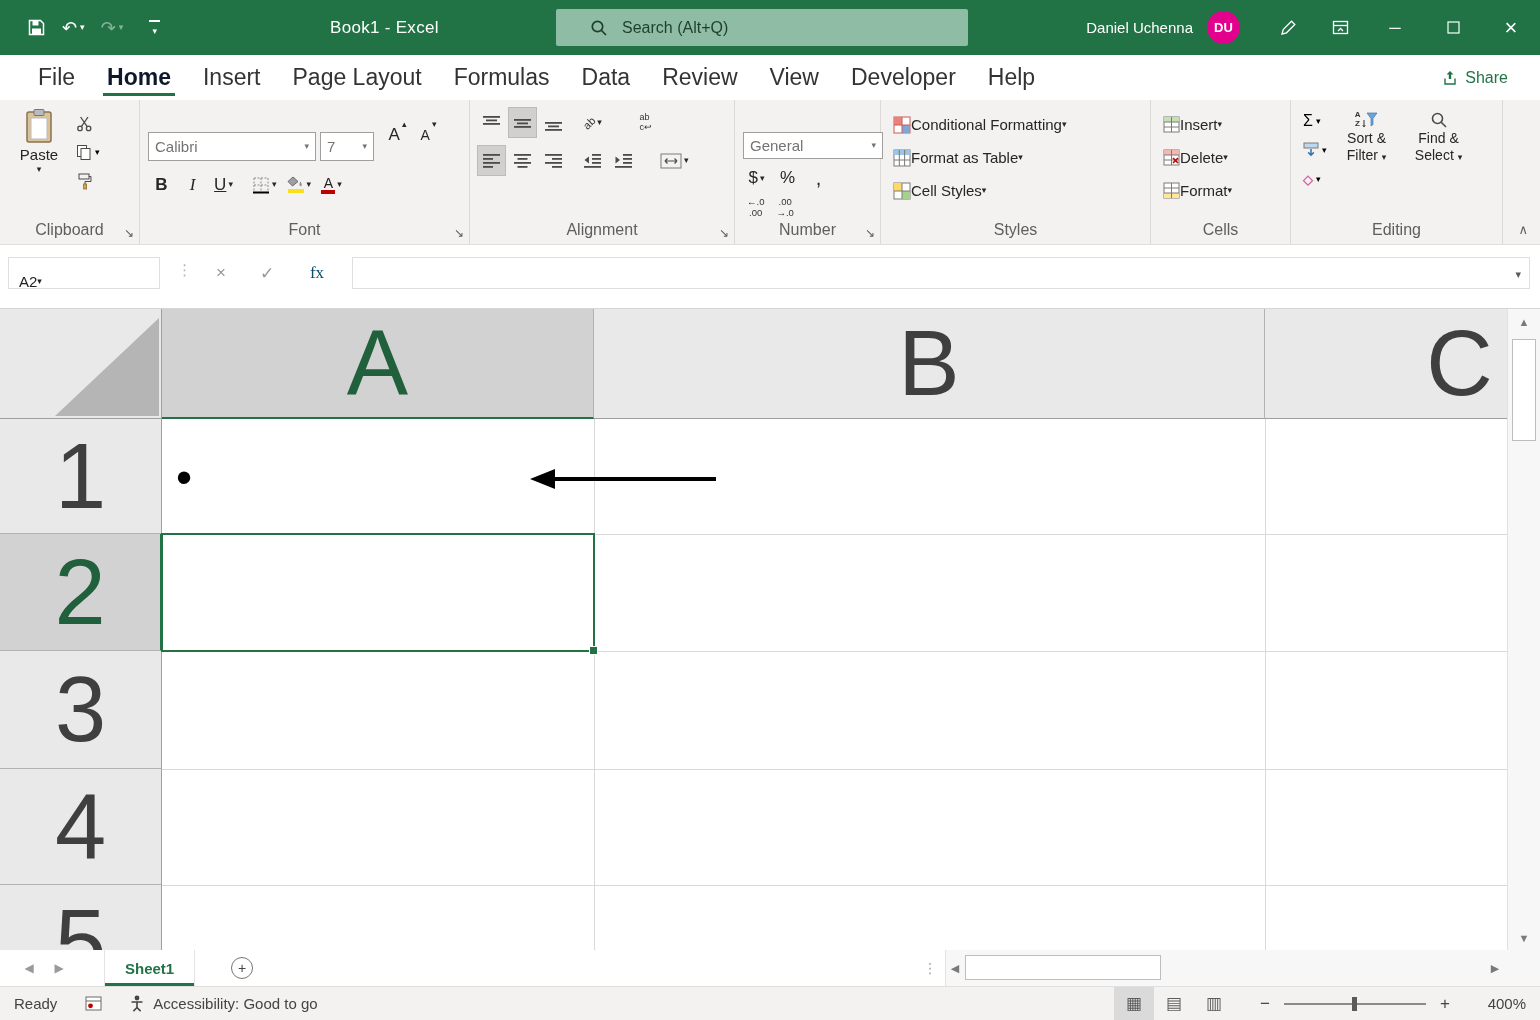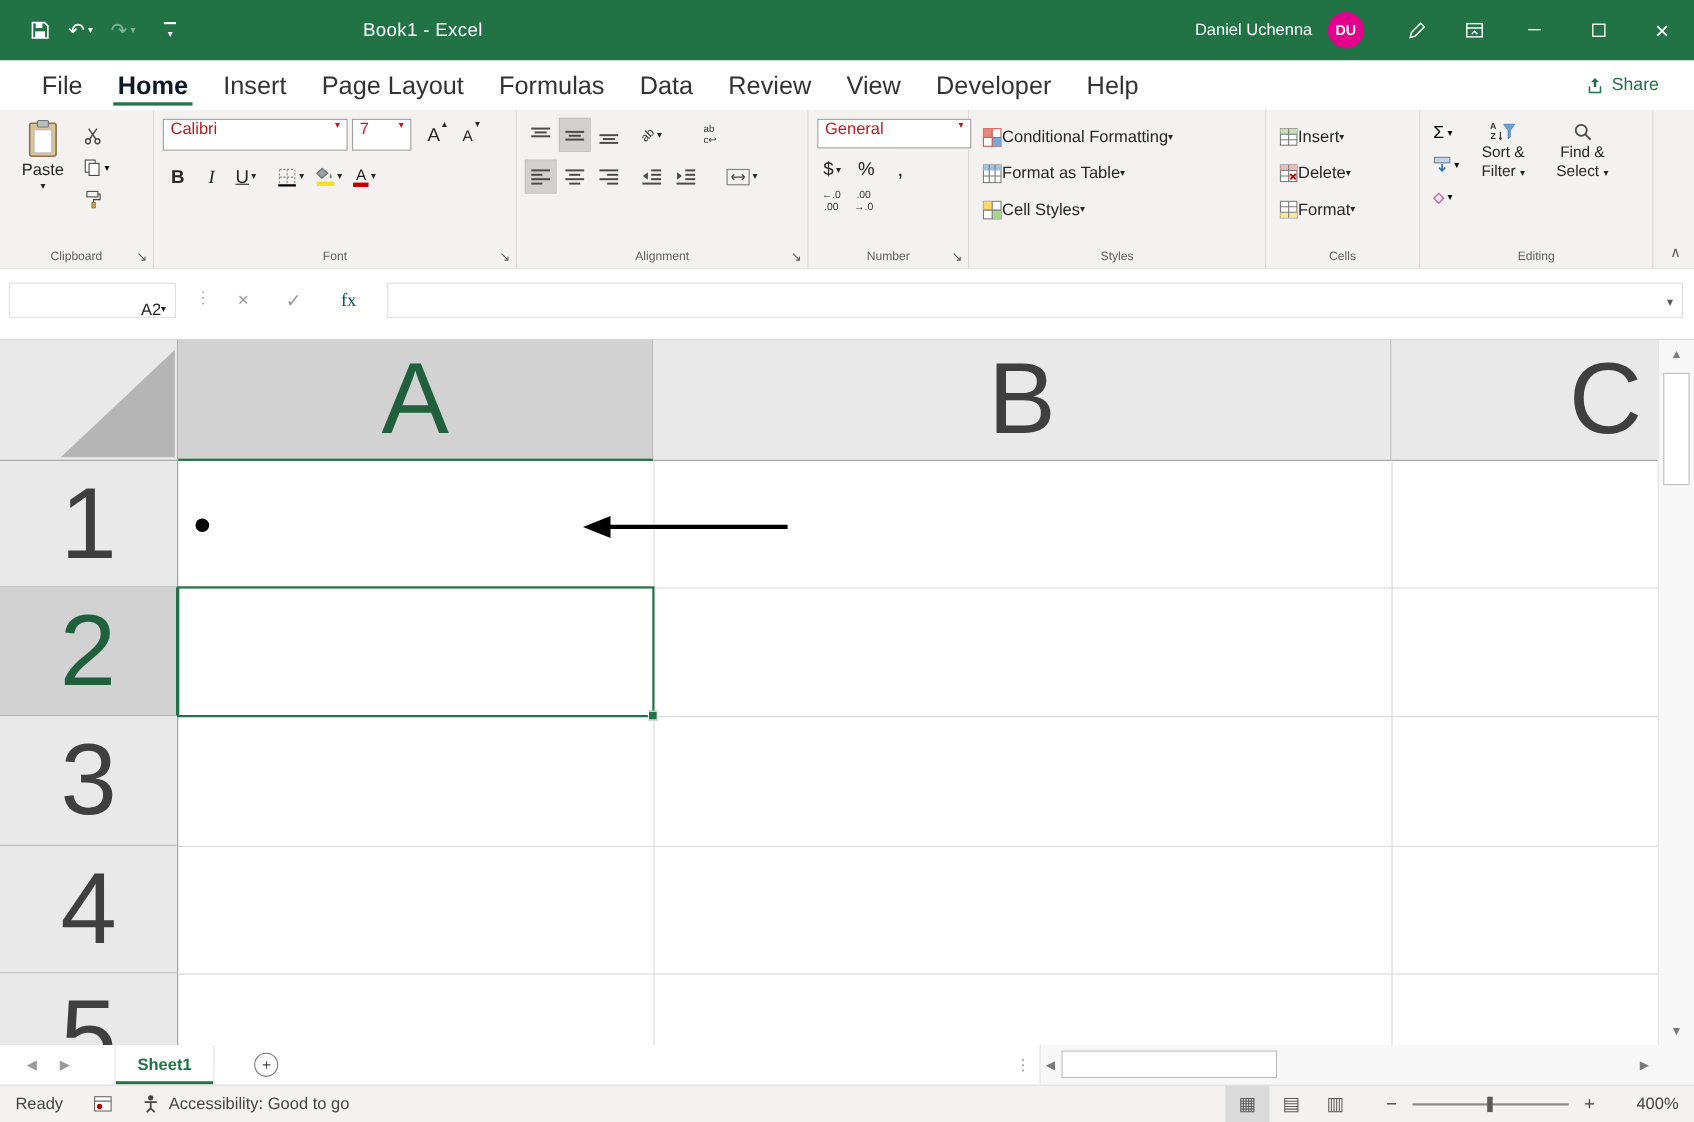--- a/index.html
+++ b/index.html
@@ -23,43 +23,43 @@
 .winctl{width:58px;height:55px;font-size:16px;}
 
 .tabsrow{top:55px;height:45px;background:#fff;display:flex;align-items:center;padding-left:22px;}
 .rtab{height:45px;padding:2px 16px;font-size:23px;color:#333;display:flex;align-items:center;position:relative;}
 .rtab.active{color:#0f172a;font-weight:600;}
 .rtab.active::after{content:"";position:absolute;left:12px;right:12px;bottom:4px;height:3px;background:#217346;}
 .share-btn{margin-left:auto;margin-right:20px;color:#217346;font-size:16px;gap:7px;height:34px;padding:0 12px;}
 
 .ribbon{top:100px;height:145px;background:#f3f2f1;display:flex;border-bottom:1px solid #e1dfdd;}
 .rgroup{position:relative;height:100%;border-right:1px solid #dcdad8;padding:8px 6px 24px 8px;}
-.rlabel{position:absolute;left:0;right:0;bottom:5px;text-align:center;font-size:11px;color:#605e5c;}
+.rlabel{position:absolute;left:0;right:0;bottom:5px;text-align:center;font-size:16px;color:#605e5c;}
 .launcher{position:absolute;right:5px;bottom:5px;font-size:12px;color:#605e5c;line-height:1;}
 .rrow{display:flex;align-items:center;gap:4px;}
 .fbtn{min-width:27px;height:29px;padding:0 3px;display:inline-flex;align-items:center;justify-content:center;font-size:17px;color:#262626;gap:2px;}
 .pressed{background:#d2d0ce;outline:1px solid #bdbbb9;}
-.combo{display:flex;align-items:flex-start;justify-content:space-between;background:#fff;border:1px solid #a19f9d;height:29px;font-size:15px;color:#b91c1c;padding:0 6px;}
+.combo{display:flex;align-items:center;justify-content:space-between;background:#fff;border:1px solid #a19f9d;height:29px;font-size:15px;color:#737373;padding:0 6px;margin-top:24px;}
 .paste-col{width:62px;display:flex;flex-direction:column;align-items:center;gap:2px;font-size:15px;color:#262626;height:100%;}
 .clip-mini{display:flex;flex-direction:column;gap:3px;margin-left:2px;padding-top:2px;}
 .mini-btn{height:26px;display:flex;align-items:center;gap:3px;padding:0 4px;justify-content:flex-start;}
 .bar-yellow{display:block;width:16px;height:4px;background:#f7e11e;margin-top:1px;}
 .bar-red{display:block;width:14px;height:4px;background:#c00000;margin-top:0;}
 .stackicon{display:inline-flex;flex-direction:column;align-items:center;line-height:1;}
 .wrapicon{display:inline-flex;flex-direction:column;align-items:flex-start;font-size:9px;line-height:1.1;color:#333;}
 .orient{display:inline-block;transform:rotate(-45deg);font-size:11px;color:#333;}
 .dec-btn{display:inline-flex;flex-direction:column;align-items:center;font-size:9.5px;line-height:1.15;color:#333;height:27px;justify-content:center;padding:0 4px;}
 .style-btn{display:flex;align-items:center;gap:0;height:33px;font-size:15px;color:#262626;padding:0 4px;justify-content:flex-start;}
 .edit-mini{display:flex;flex-direction:column;gap:3px;}
 .tallbtn{width:72px;display:flex;flex-direction:column;align-items:center;gap:1px;font-size:14px;color:#262626;padding-top:3px;}
 .az{display:inline-flex;flex-direction:column;font-size:8px;line-height:1.1;color:#333;font-weight:700;}
 .ribbon-collapse{position:absolute;right:12px;bottom:7px;font-size:13px;color:#605e5c;}
 
 .formularow{top:245px;height:63px;background:#fff;}
-.namebox{position:absolute;left:8px;top:12px;width:152px;height:32px;border:1px solid #e1dfdd;display:flex;align-items:center;justify-content:flex-end;padding:16px 8px 0 10px;font-size:15px;color:#222;}
+.namebox{position:absolute;left:8px;top:12px;width:152px;height:32px;border:1px solid #e1dfdd;display:flex;align-items:center;justify-content:flex-start;padding:16px 8px 0 10px;font-size:15px;color:#222;}
 .fx-dots{position:absolute;left:177px;top:16px;font-size:15px;color:#b5b5b5;}
 .fbar-btn{position:absolute;top:12px;height:32px;width:42px;font-size:17px;color:#9a9896;}
 .fx-btn{font-family:"Liberation Serif",serif;color:#0c4a6e;font-size:17px;}
 .fbar-input{position:absolute;left:352px;right:10px;top:12px;height:32px;border:1px solid #e1dfdd;display:flex;align-items:center;padding:0 32px 0 10px;font-size:15px;color:#222;}
 .fbar-chev{position:absolute;right:19px;top:23px;font-size:11px;color:#5a5a5a;}
 
 .gridband{top:308px;height:642px;background:#fff;overflow:hidden;border-top:1px solid #d6d6d6;}
 .corner{position:absolute;left:0;top:0;width:162px;height:110px;background:#e9e9e9;border-right:1px solid #9f9f9f;border-bottom:1px solid #9f9f9f;}
 .corner-tri{position:absolute;right:2px;bottom:2px;width:104px;height:98px;background:#b5b5b5;clip-path:polygon(100% 0,100% 100%,0 100%);}
 .colhdr{position:absolute;top:0;height:110px;background:#e9e9e9;display:flex;align-items:center;justify-content:center;font-size:92px;font-weight:300;color:#3f3f3f;border-right:1px solid #b2b2b2;border-bottom:1px solid #9f9f9f;}
@@ -119,20 +119,27 @@
     <button class="tb-btn dim">
         <span>↷</span>
         <span class="mini">▾</span>
       </button>
     <button class="tb-btn qat-custom">
         <span class="qatbar"></span>
         <span class="mini">▾</span>
       </button>
   </div>
   <div class="win-title">Book1  -  Excel</div>
+  <div class="searchbox">
+    <svg width="18" height="18" viewBox="0 0 18 18">
+        <circle cx="7.5" cy="7.5" r="5.2" fill="none" stroke="#1d3f2c" stroke-width="1.7"></circle>
+        <line x1="11.5" y1="11.5" x2="16" y2="16" stroke="#1d3f2c" stroke-width="1.7"></line>
+      </svg>
+    <span>Search (Alt+Q)</span>
+  </div>
   <div class="tbr">
     <span class="user-name">Daniel Uchenna</span>
     <div class="avatar">DU</div>
     <button class="tb-ico">
       <svg width="19" height="19" viewBox="0 0 19 19">
           <path d="M3 16 l1.2-4.5 8.3-8.3 3.3 3.3-8.3 8.3z" fill="none" stroke="#fff" stroke-width="1.3"></path>
         </svg>
     </button>
     <button class="tb-ico">
       <svg width="19" height="19" viewBox="0 0 19 19">

